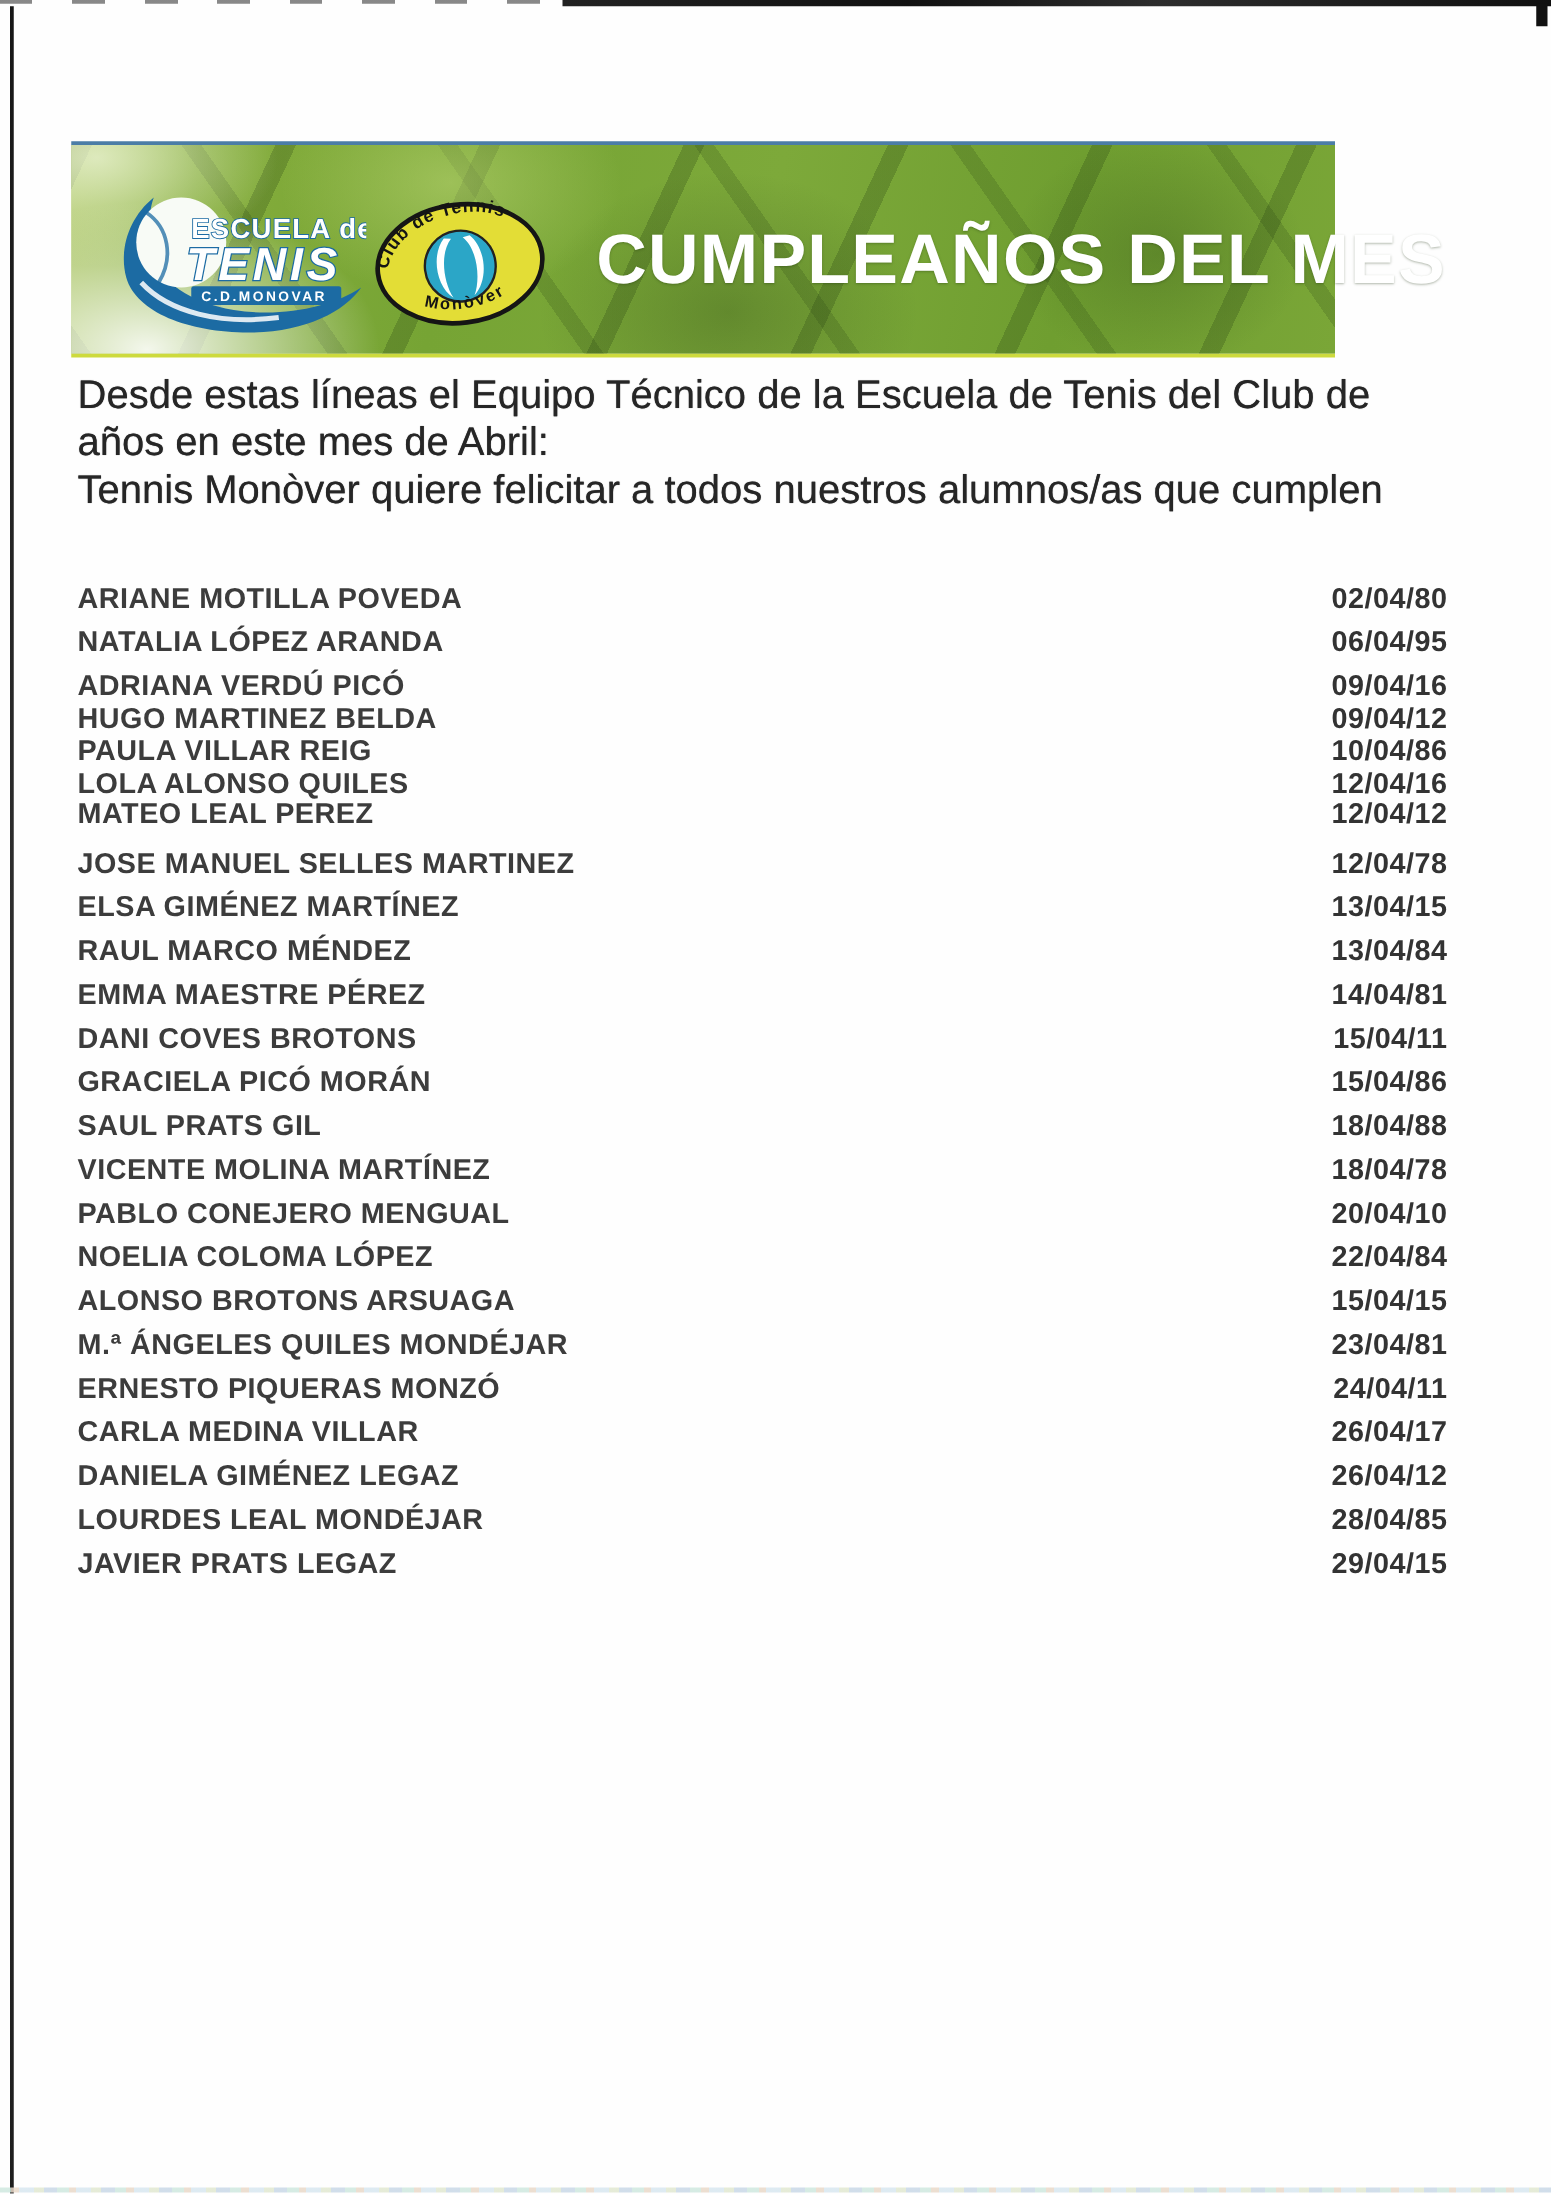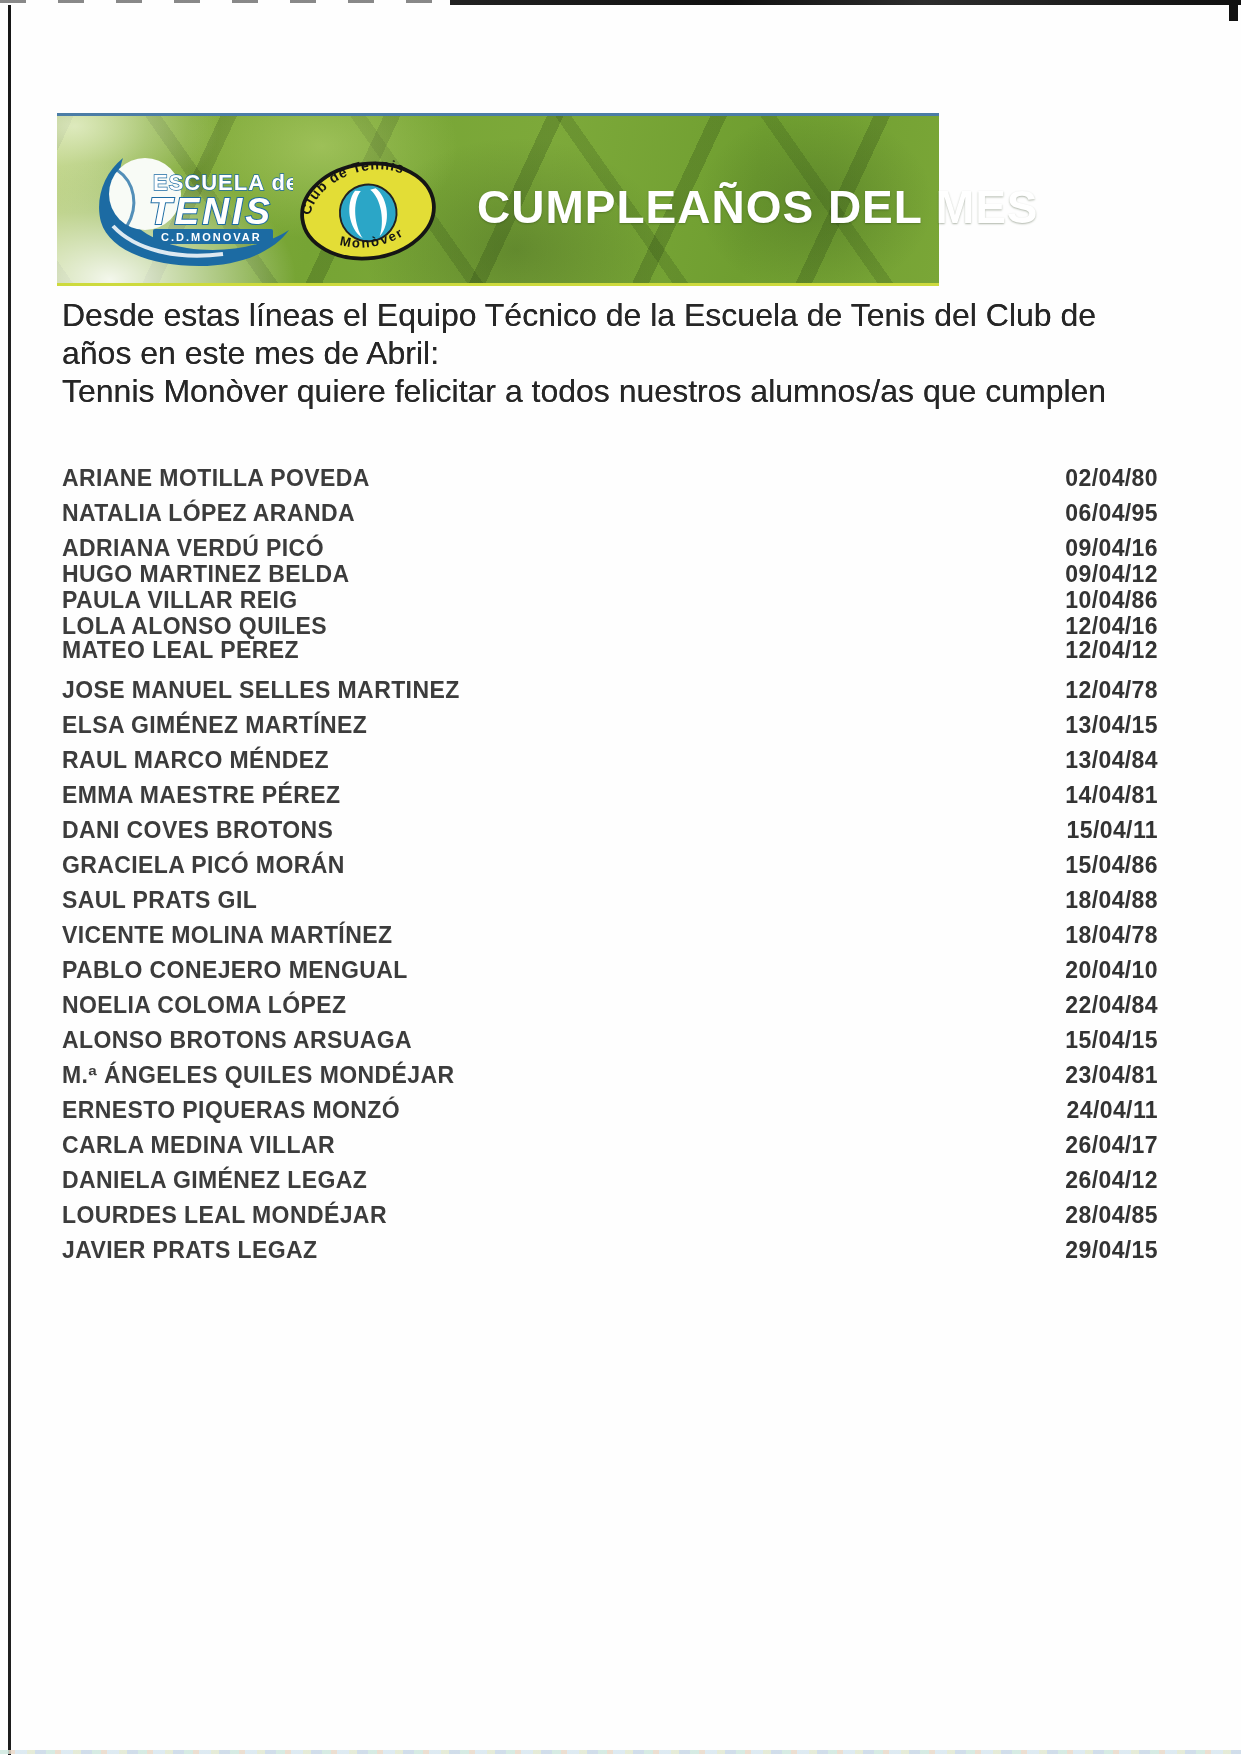--- a/index.html
+++ b/index.html
@@ -25,38 +25,38 @@
   .scan-corner {
     position:absolute; right:3px; top:3px; width:9px; height:18px; background:#111;
   }
   .scan-bottom {
     position:absolute; left:0; right:0; bottom:1px; height:4px; opacity:.85;
     background:repeating-linear-gradient(90deg,#cfe8df 0 9px,#e9d9c9 9px 15px,#d8e7f0 15px 27px,#e1e8d1 27px 35px,#c9d8e7 35px 46px);
   }
 
   
   .banner {
-    position:absolute; left:57px; top:113px; width:882px; height:167px;
+    position:absolute; left:57px; top:113px; width:1011px; height:167px;
     border-top:3px solid #4b7da6;
     border-bottom:3px solid #cdda3d;
     background:
       radial-gradient(ellipse 300px 190px at 6% 98%, rgba(255,255,255,.9), rgba(255,255,255,0) 62%),
       radial-gradient(ellipse 250px 150px at 2% 6%, rgba(236,244,214,.8), rgba(236,244,214,0) 58%),
       radial-gradient(ellipse 220px 150px at 30% 18%, rgba(196,220,124,.5), rgba(196,220,124,0) 62%),
       radial-gradient(ellipse 230px 170px at 52% 80%, rgba(38,66,18,.30), rgba(38,66,18,0) 66%),
       radial-gradient(ellipse 190px 150px at 86% 52%, rgba(42,72,22,.28), rgba(42,72,22,0) 62%),
       repeating-linear-gradient(115deg, rgba(26,50,12,.22) 0 15px, rgba(26,50,12,0) 15px 148px),
       repeating-linear-gradient(55deg, rgba(26,50,12,.17) 0 13px, rgba(26,50,12,0) 13px 168px),
       linear-gradient(100deg,#a9c45f 0%,#85ad3c 10%,#76a434 30%,#7da93a 55%,#6f9e30 78%,#7aa637 100%);
   }
   .logo-escuela { position:absolute; left:36px; top:28px; width:200px; height:124px; }
   .logo-club    { position:absolute; left:238px; top:44px; width:146px; height:102px; }
   .banner-title {
     position:absolute; left:420px; top:68px;
-    font-size:46px; line-height:46px; font-weight:bold; color:#ffffff;
+    font-size:56px; line-height:46px; font-weight:bold; color:#ffffff;
     letter-spacing:1px; white-space:nowrap;
     text-shadow:0 1px 2px rgba(30,50,15,.35);
   }
 
   
   .intro {
     position:absolute; left:62px; top:296px; width:1080px;
     font-size:32px; line-height:38px; color:#262626;
     text-shadow:0 0 .6px #3a3a3a;
   }

